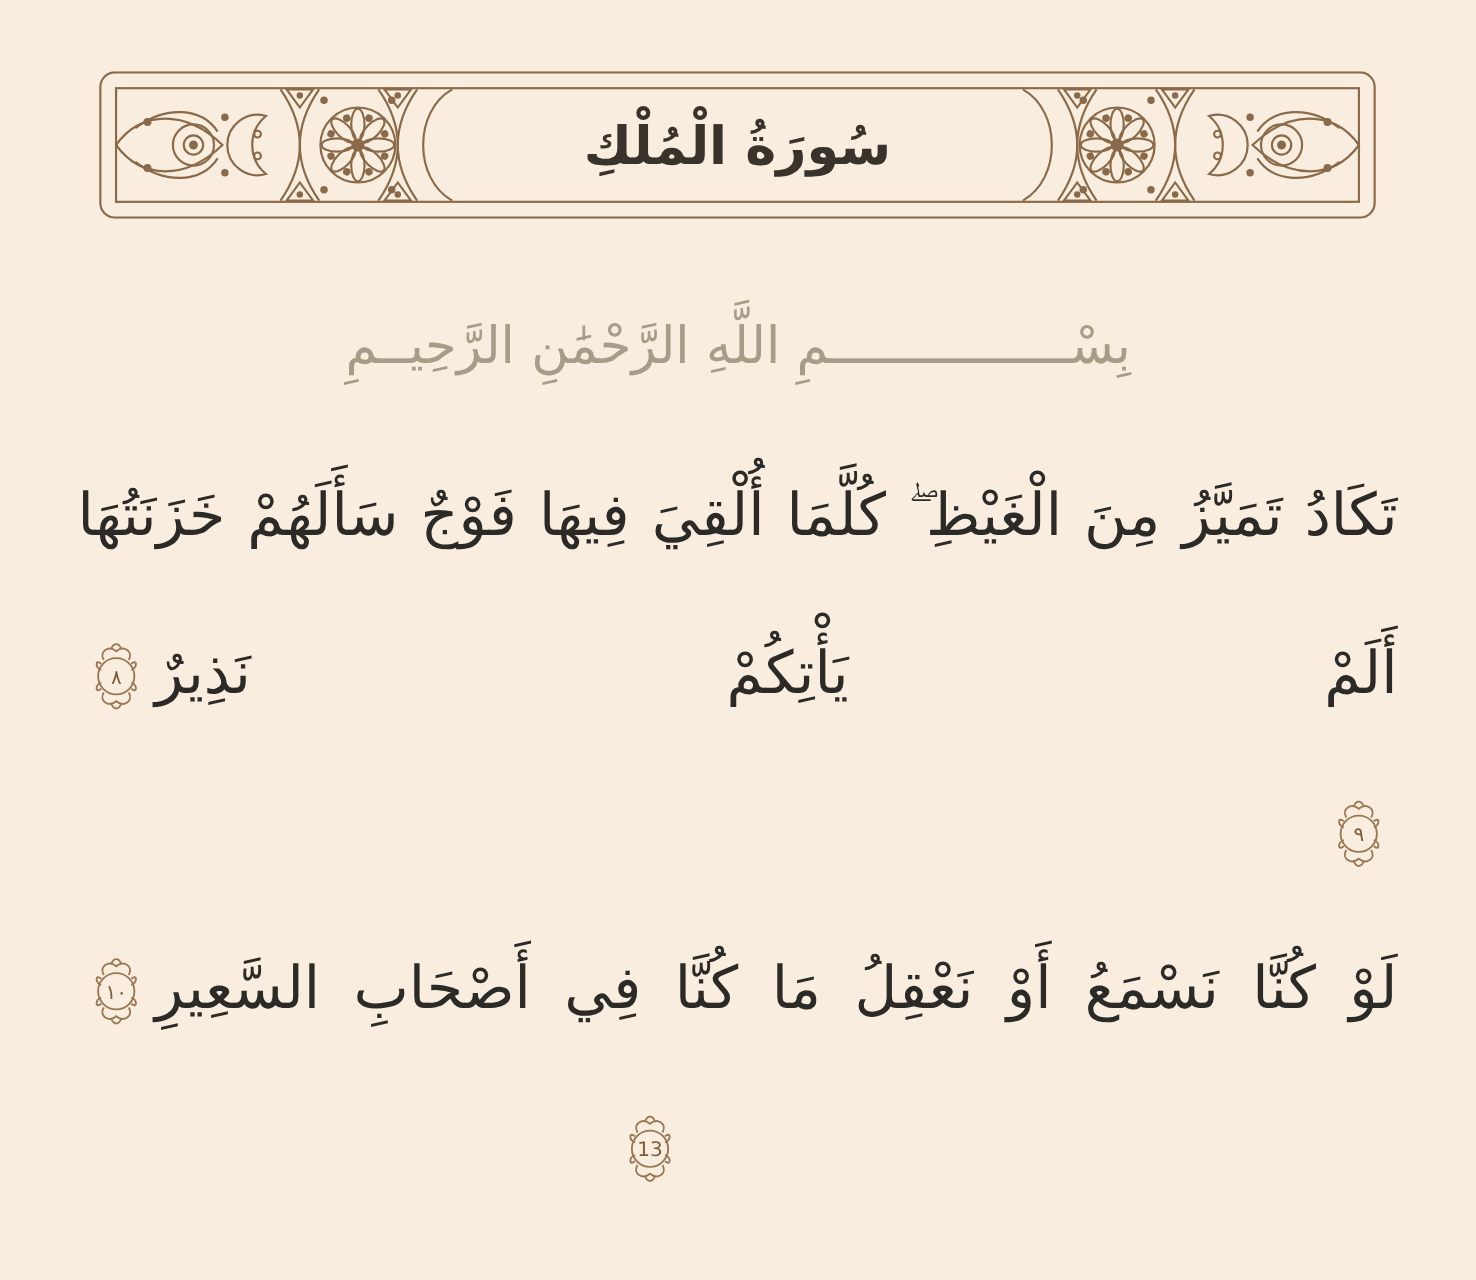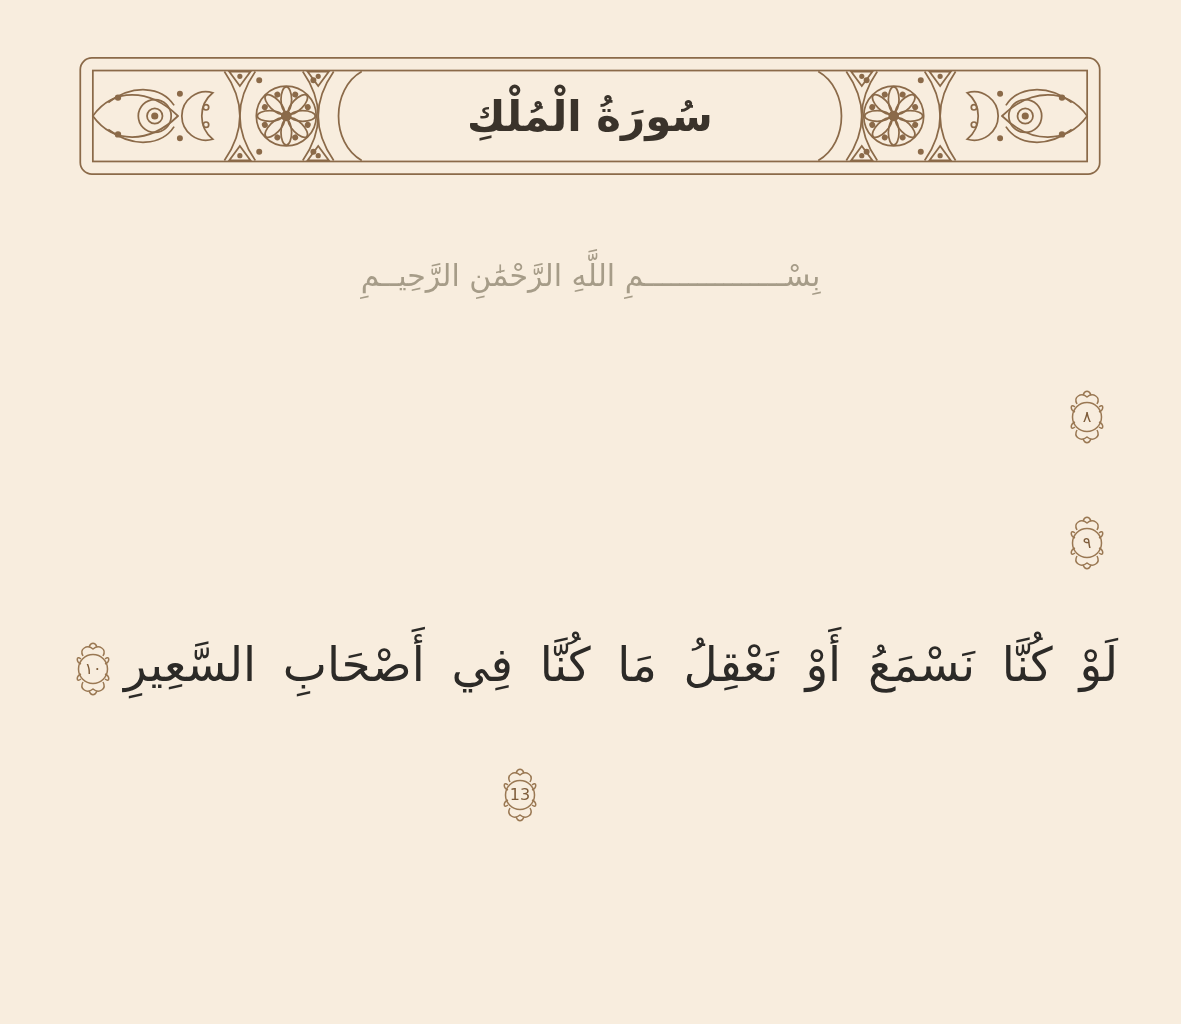--- a/index.html
+++ b/index.html
@@ -11,21 +11,21 @@
   .frame{position:absolute;left:62px;top:57px;width:1056px;height:118px;}
   .frame svg{position:absolute;left:0;top:0;width:100%;height:100%;}
   .surah-title{
     position:absolute;left:0;top:0;width:100%;height:100%;
     display:flex;align-items:center;justify-content:center;
     font-size:42px;font-weight:700;color:#3a332b;direction:rtl;
     letter-spacing:0;
   }
   .bismillah{
     position:absolute;top:236px;left:0;width:100%;
-    text-align:center;font-size:30px;color:#a69c88;direction:rtl;
+    text-align:center;font-size:41px;color:#a69c88;direction:rtl;
     line-height:80px;
   }
   .verses{
     position:absolute;top:350px;left:62px;width:1056px;
     direction:rtl;color:#2c2a27;
   }
   .vline{
     font-size:47px;line-height:126px;height:126px;
     text-align:justify;text-align-last:justify;
   }
@@ -112,22 +112,23 @@
     <use href="#orn"></use>
     <use href="#orn" transform="translate(1056,0) scale(-1,1)"></use>
   </svg>
   <div class="surah-title">سُورَةُ الْمُلْكِ</div>
 </div>
 
 <div class="bismillah">بِسْــــــــــــــــمِ اللَّهِ الرَّحْمَٰنِ الرَّحِيــمِ</div>
 
 <div class="verses">
 
+  <div class="vline"><span>تَكَادُ تَمَيَّزُ مِنَ الْغَيْظِ ۖ كُلَّمَا أُلْقِيَ فِيهَا فَوْجٌ سَأَلَهُمْ خَزَنَتُهَا</span></div>
 
-  <div class="vline"><span class="marker"><svg viewBox="0 0 46 58" fill="none" stroke="#9a7853" stroke-width="1.5">
+  <div class="vline"><span>أَلَمْ يَأْتِكُمْ نَذِيرٌ</span><span class="marker"><svg viewBox="0 0 46 58" fill="none" stroke="#9a7853" stroke-width="1.5">
         <circle cx="23" cy="29" r="14.5"></circle>
         <path d="M13,16 C9,9 17,4 23,9 C29,4 37,9 33,16"></path>
         <path d="M19,7 C21,2 25,2 27,7"></path>
         <path d="M11,19 C6,15 6,22 11,24"></path>
         <path d="M35,19 C40,15 40,22 35,24"></path>
         <path d="M13,42 C9,49 17,54 23,49 C29,54 37,49 33,42"></path>
         <path d="M19,51 C21,56 25,56 27,51"></path>
         <path d="M11,39 C6,43 6,36 11,34"></path>
         <path d="M35,39 C40,43 40,36 35,34"></path>
       </svg><span class="num">٨</span></span></div>

